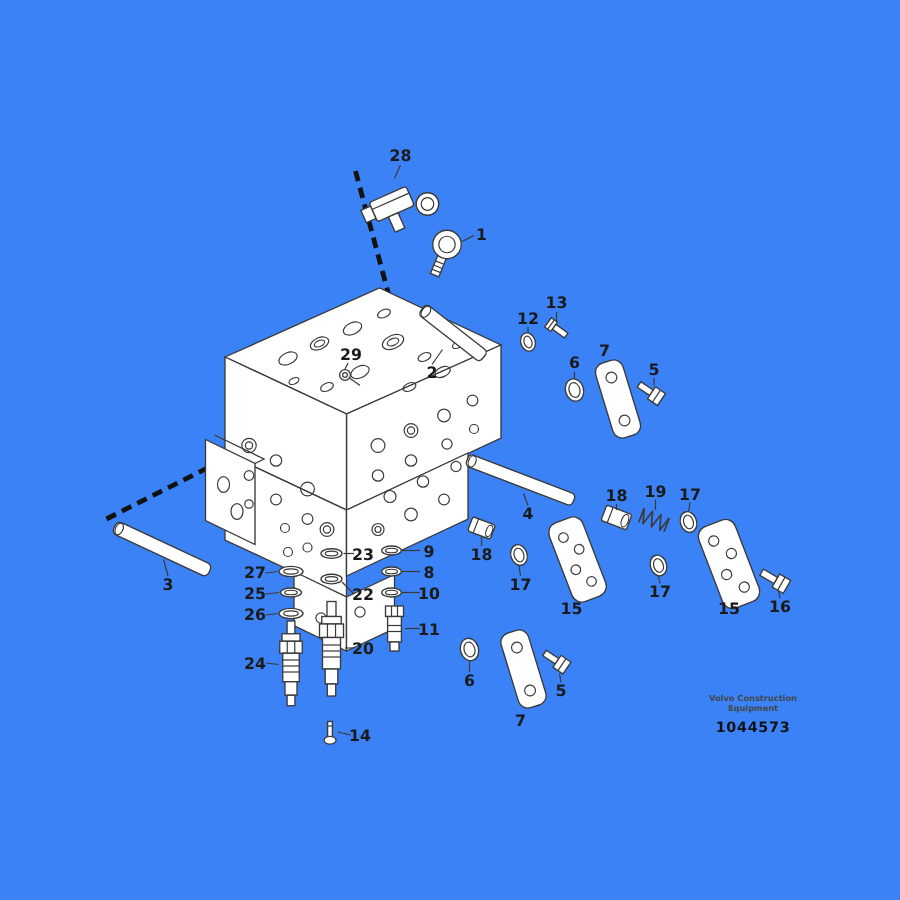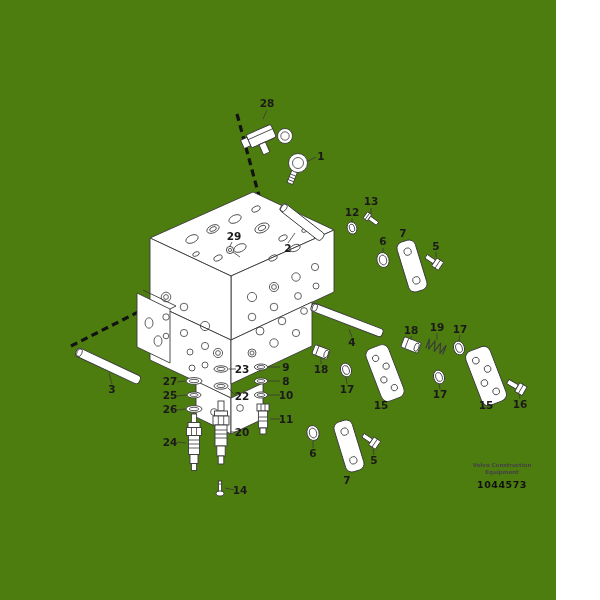--- a/index.html
+++ b/index.html
@@ -1,16 +1,16 @@
 <!DOCTYPE html>
 <html><head>
 <meta charset="utf-8">
 <style>
   html,body{margin:0;padding:0;background:#ffffff;}
-  #stage{width:556px;height:600px;position:relative;background:#4d7c0f;font-family:"DejaVu Sans",sans-serif;}
+  #stage{width:600px;height:600px;position:relative;background:#3b82f6;font-family:"DejaVu Sans",sans-serif;}
   svg{display:block;}
   .fc{fill:#ffffff;stroke:#3a3a3a;stroke-width:0.9;}
   .ln{fill:none;stroke:#3a3a3a;stroke-width:0.9;}
   .hole{fill:none;stroke:#3a3a3a;stroke-width:0.8;}
   .thin{stroke:#3a3a3a;stroke-width:0.8;fill:none;}
   .dash{fill:none;stroke:#121212;stroke-width:3.2;stroke-dasharray:7 4.5;}
   .spring{fill:none;stroke:#3a3a3a;stroke-width:1.1;stroke-linejoin:round;}
   .callout{font:bold 10.5px "DejaVu Sans",sans-serif;fill:#1a1a1a;text-anchor:middle;}
   .brand{font:bold 5.5px "DejaVu Sans",sans-serif;fill:#444;text-anchor:middle;}
   .fignum{font:bold 9.5px "DejaVu Sans",sans-serif;fill:#111;text-anchor:middle;letter-spacing:0.5px;}

